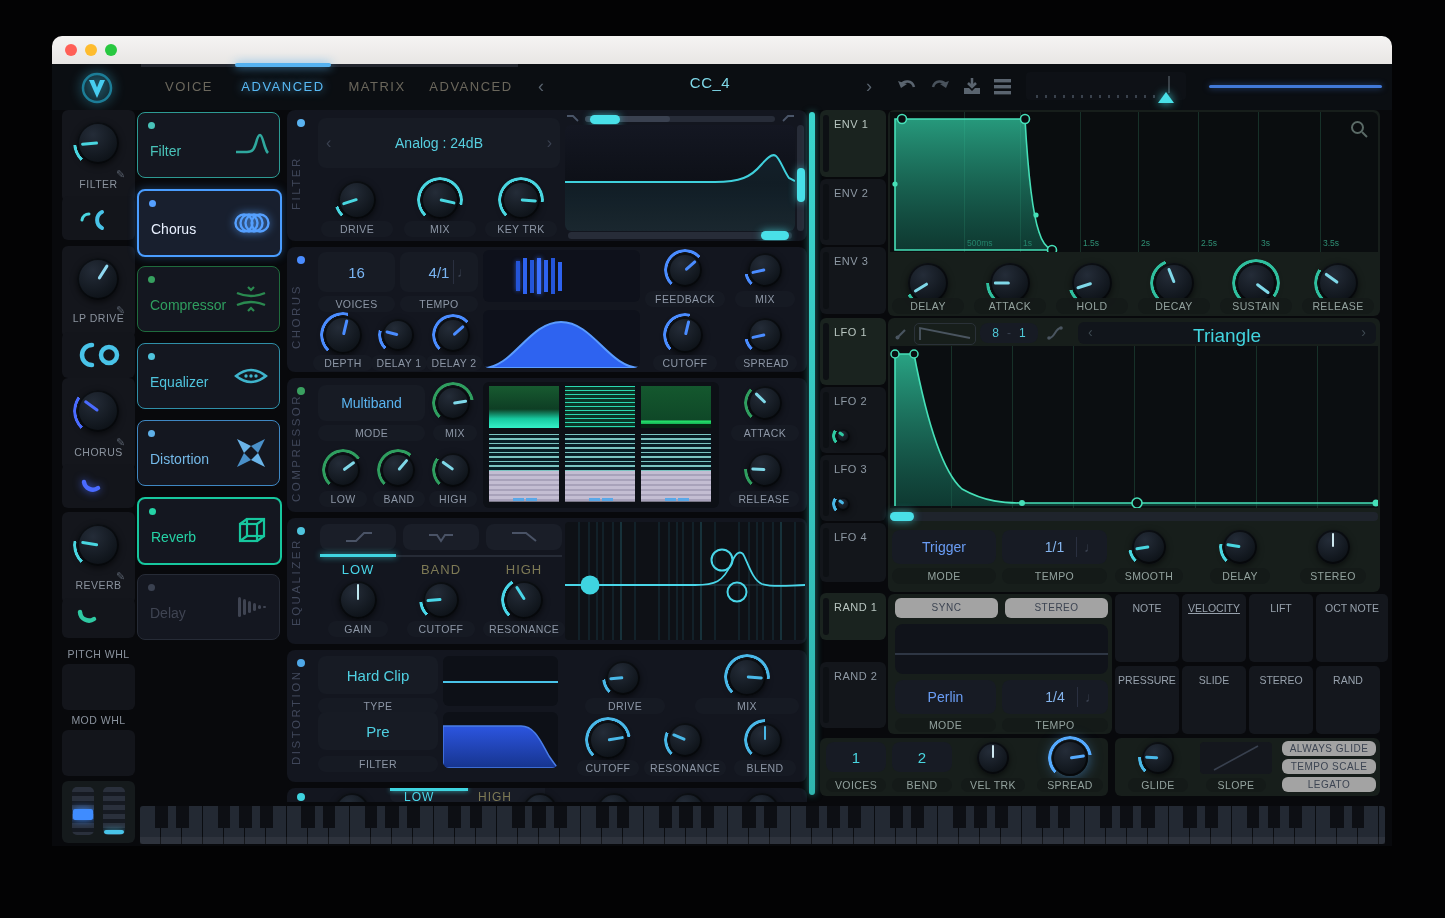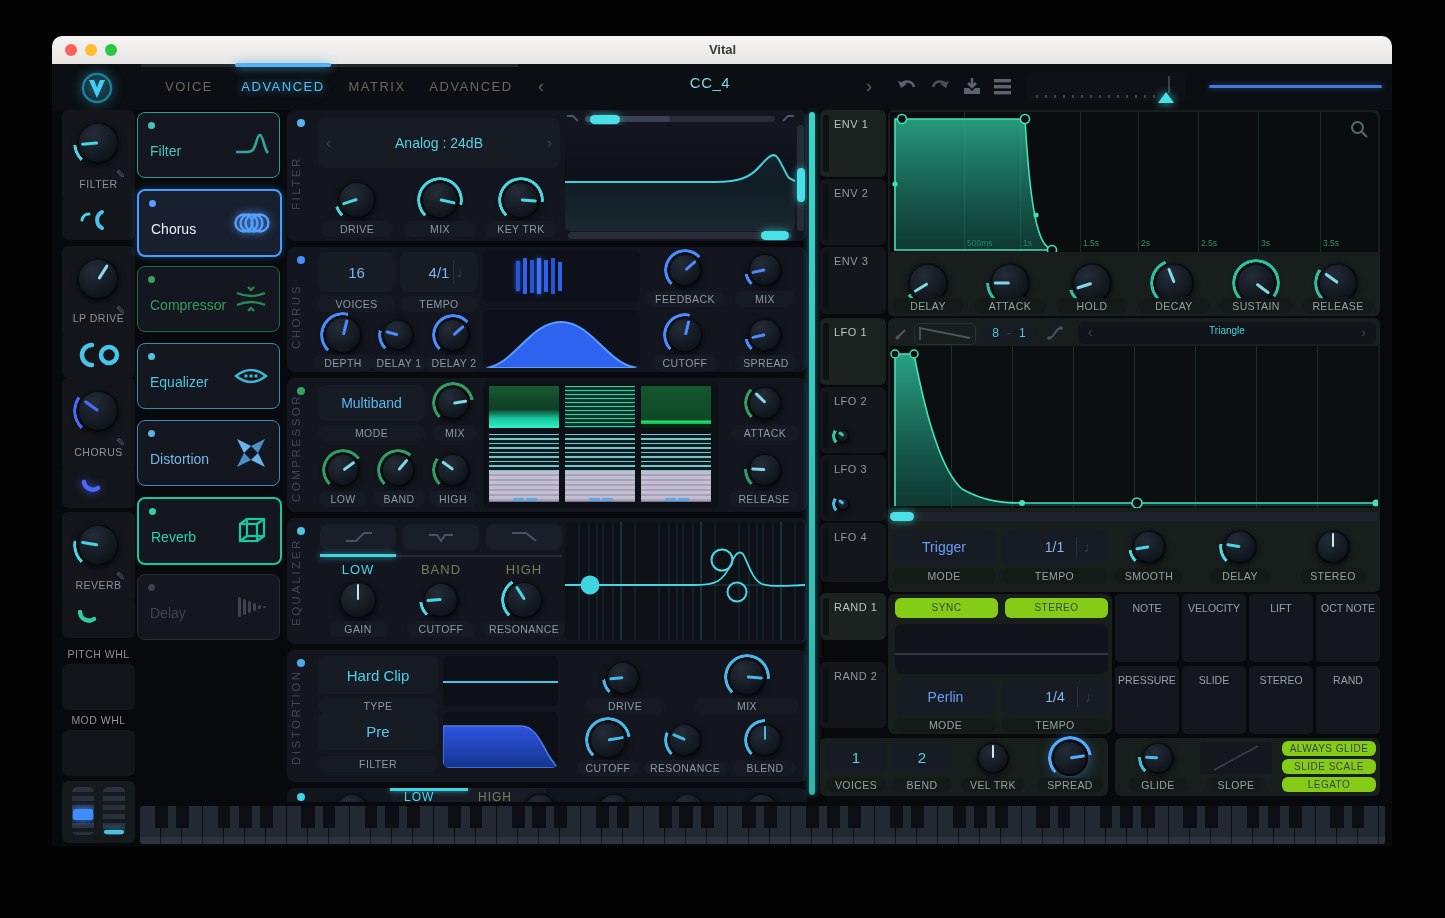--- a/index.html
+++ b/index.html
@@ -34,39 +34,38 @@
   .disp{position:absolute;background:linear-gradient(180deg,#141722 0%,#0d1017 55%,#171a22 100%);border-radius:6px;overflow:hidden;}
   .track{position:absolute;background:#272c38;border-radius:4px;}
   .thumb{position:absolute;background:#49e0e8;border-radius:6px;box-shadow:0 0 8px rgba(73,224,232,.7);}
   
   .mtab{position:absolute;left:820px;width:66px;background:#13161b;border-radius:6px;color:#8e99a4;font-size:11px;}
   .mtab .tl2{position:absolute;left:3px;top:5px;bottom:5px;width:6px;background:#0d1014;border-radius:3px;}
   .mtab .lbl{position:absolute;left:14px;top:8px;letter-spacing:.5px;}
   .mtab.sel{background:#1a231f;color:#b9c6c1;}
   .rpanel{position:absolute;background:#171e1b;border-radius:6px;}
   .cell{position:absolute;background:#14171d;border-radius:5px;color:#97a1ac;font-size:10.5px;text-align:center;}
-  .tbtn{position:absolute;background:#84cc16;border-radius:6px;color:#3c4452;font-size:10px;text-align:center;letter-spacing:.5px;}
+  .tbtn{position:absolute;background:#a3a3a3;border-radius:6px;color:#3c4452;font-size:10px;text-align:center;letter-spacing:.5px;}
   svg{display:block;}
   .keys-white{position:absolute;inset:0;background:repeating-linear-gradient(90deg,#232933 0px,#232933 20px,#0a0c10 20px,#0a0c10 21px);border-radius:3px;}
   .keys-white::after{content:"";position:absolute;left:0;right:0;bottom:0;height:7px;background:rgba(255,255,255,.05);}
   .keys-black{position:absolute;left:0;right:0;top:0;height:58%;background:repeating-linear-gradient(90deg,transparent 0 14.5px,#0d0f14 14.5px 27.5px,transparent 27.5px 35.5px,#0d0f14 35.5px 48.5px,transparent 48.5px 77.5px,#0d0f14 77.5px 90.5px,transparent 90.5px 98.5px,#0d0f14 98.5px 111.5px,transparent 111.5px 119.5px,#0d0f14 119.5px 132.5px,transparent 132.5px 147px);}
   .wheel{position:absolute;width:22px;height:48px;border-radius:5px;background:repeating-linear-gradient(180deg,#2a303c 0 5px,#161a22 5px 9px);overflow:hidden;}
   .mgrid-line{position:absolute;width:1px;background:#173129;}
 </style>
 </head>
 <body>
 
 <div class="stage">
 
   <div class="titlebar">
     <span class="tl" style="left:13px;background:#ff5f57;"></span>
     <span class="tl" style="left:33px;background:#febc2e;"></span>
     <span class="tl" style="left:53px;background:#28c840;"></span>
   </div>
-  <div class="wtitle">Vital</div>
   <div class="winbody"></div>
 
   <div class="a" style="left:52px;top:64px;width:1340px;height:46px;background:#0b0e12;"></div>
   <div class="a" style="left:62px;top:68px;width:70px;height:40px;">
     <svg width="70" height="40" viewBox="0 0 70 40" style="filter:drop-shadow(0 0 6px rgba(63,196,232,.8));">
       <circle cx="35" cy="20" r="14" fill="none" stroke="#1c7d97" stroke-width="2.5"></circle>
       <path d="M27,12 L35,30 L43,12 L38,12 L35,19.5 L32,12 Z" fill="#47cdf0"></path>
     </svg>
   </div>
   <div class="a" style="left:141px;top:64px;width:377px;height:3px;background:#23262e;"></div>
@@ -551,21 +550,21 @@
       <span style="color:#3a4150;">-</span>
       <span>1</span>
     </div>
     <svg class="a" style="left:158px;top:7px;" width="18" height="16" viewBox="0 0 18 16">
         <path d="M3,13 C9,13 9,3 15,3" fill="none" stroke="#4a5560" stroke-width="2"></path>
         <circle cx="3" cy="13" r="1.8" fill="#4a5560"></circle>
         <circle cx="15" cy="3" r="1.8" fill="#4a5560"></circle>
       </svg>
     <div class="a" style="left:190px;top:4px;width:298px;height:22px;background:#11151b;border-radius:6px;">
       <span style="position:absolute;left:10px;top:2px;color:#3f4a52;font-size:14px;">‹</span>
-      <span style="position:absolute;left:0;right:0;top:3px;text-align:center;font-size:10px;color:#42d4de;">Triangle</span>
+      <span style="position:absolute;left:0;right:0;top:3px;text-align:center;font-size:19px;color:#42d4de;">Triangle</span>
       <span style="position:absolute;right:10px;top:2px;color:#3f4a52;font-size:14px;">›</span>
     </div>
     <div class="a" style="left:2px;top:28px;width:488px;height:162px;background:#0b0e11;overflow:hidden;">
       <div class="mgrid-line" style="left:61px;top:0;height:162px;"></div>
         <div class="mgrid-line" style="left:122px;top:0;height:162px;"></div>
         <div class="mgrid-line" style="left:183px;top:0;height:162px;"></div>
         <div class="mgrid-line" style="left:244px;top:0;height:162px;"></div>
         <div class="mgrid-line" style="left:305px;top:0;height:162px;"></div>
         <div class="mgrid-line" style="left:366px;top:0;height:162px;"></div>
         <div class="mgrid-line" style="left:427px;top:0;height:162px;"></div>
@@ -617,27 +616,27 @@
       <span>1/4</span>
       <span style="position:absolute;right:30px;top:7px;bottom:7px;width:1.5px;background:#2a3040;"></span>
       <span style="position:absolute;right:9px;color:#3a4150;font-size:14px;">♩</span>
     </div>
     <div class="pill gpill" style="left:114px;top:124px;width:106px;line-height:14px;">TEMPO</div>
   </div>
 
   <div class="cell" style="left:1115px;top:594px;width:64px;height:68px;">
       <div style="padding-top:8px;">NOTE</div>
     </div>
-  <div class="cell" style="left:1182px;top:594px;width:64px;height:68px;">
+  <div class="cell" style="left:1182px;top:594px;width:64px;height:68px;text-decoration:underline;">
       <div style="padding-top:8px;">VELOCITY</div>
     </div>
   <div class="cell" style="left:1249px;top:594px;width:64px;height:68px;">
       <div style="padding-top:8px;">LIFT</div>
     </div>
-  <div class="cell" style="left:1316px;top:594px;width:64px;height:68px;">
+  <div class="cell" style="left:1316px;top:594px;width:72px;height:68px;">
       <div style="padding-top:8px;">OCT NOTE</div>
     </div>
   <div class="cell" style="left:1115px;top:666px;width:64px;height:68px;">
       <div style="padding-top:8px;">PRESSURE</div>
     </div>
   <div class="cell" style="left:1182px;top:666px;width:64px;height:68px;">
       <div style="padding-top:8px;">SLIDE</div>
     </div>
   <div class="cell" style="left:1249px;top:666px;width:64px;height:68px;">
       <div style="padding-top:8px;">STEREO</div>
@@ -659,21 +658,21 @@
   <div class="rpanel" style="left:1115px;top:738px;width:265px;height:58px;">
     <div class="knob" style="left:27px;top:4px;width:32px;height:32px;--p:.18;--c:#49b8e8;"></div>
     <div class="pill gpill" style="left:13px;top:40px;width:60px;line-height:14px;">GLIDE</div>
     <div class="a" style="left:85px;top:4px;width:72px;height:32px;background:#14171d;border-radius:4px;">
       <svg width="72" height="32" viewBox="0 0 72 32">
           <path d="M14,28 L58,4" stroke="#38404e" stroke-width="1.6"></path>
         </svg>
     </div>
     <div class="pill gpill" style="left:91px;top:40px;width:60px;line-height:14px;">SLOPE</div>
     <div class="tbtn" style="left:167px;top:3px;width:94px;height:15px;line-height:15px;">ALWAYS GLIDE</div>
-    <div class="tbtn" style="left:167px;top:21px;width:94px;height:15px;line-height:15px;">SLIDE SCALE</div>
+    <div class="tbtn" style="left:167px;top:21px;width:94px;height:15px;line-height:15px;">TEMPO SCALE</div>
     <div class="tbtn" style="left:167px;top:39px;width:94px;height:15px;line-height:15px;">LEGATO</div>
   </div>
 
   <div class="a" style="left:140px;top:806px;width:1245px;height:38px;">
     <div class="keys-white"></div>
     <div class="keys-black"></div>
   </div>
 
 </div>
 

